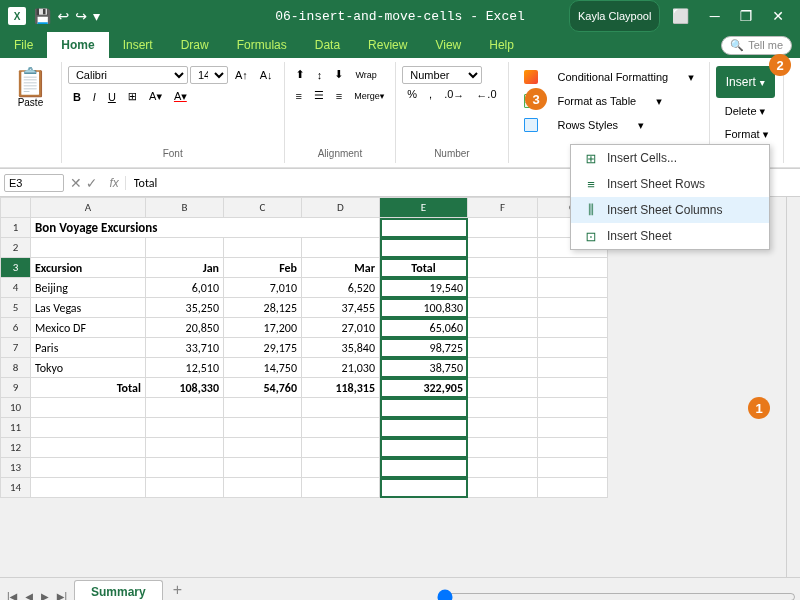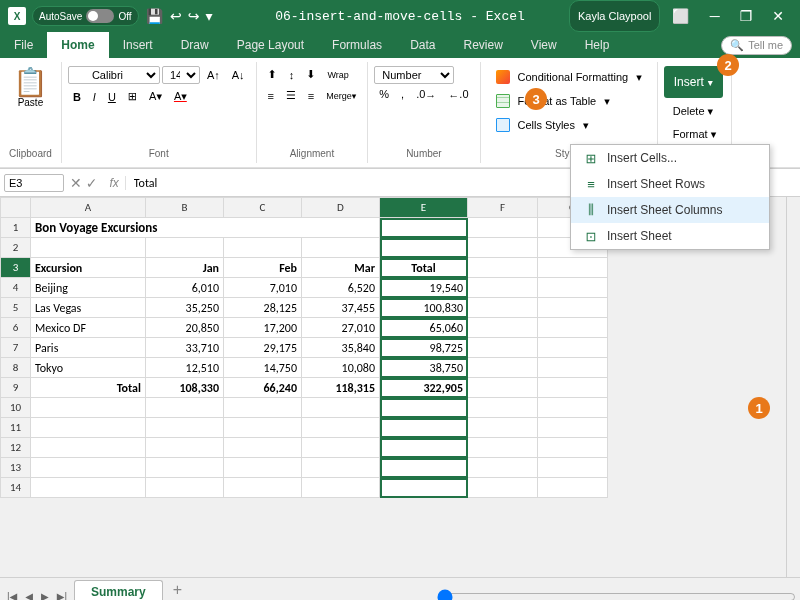--- a/index.html
+++ b/index.html
@@ -21,56 +21,56 @@
     .autosave-btn { background: #1a5c38; border: 1px solid #2d8a57; border-radius: 10px; color: white; font-size: 10px; padding: 2px 6px; display: flex; align-items: center; gap: 4px; }
     .autosave-toggle { background: #888; border-radius: 8px; width: 28px; height: 14px; position: relative; display: inline-block; }
     .autosave-toggle::after { content: ''; position: absolute; width: 10px; height: 10px; background: white; border-radius: 50%; top: 2px; left: 2px; }
     .title-icon { width: 18px; height: 18px; background: #fff; color: #217346; font-size: 10px; font-weight: bold; display: flex; align-items: center; justify-content: center; border-radius: 2px; }
     .window-btn { color: white; background: transparent; border: none; cursor: pointer; font-size: 14px; padding: 2px 8px; }
     .user-btn { background: #1a5c38; border: 1px solid #2d8a57; border-radius: 10px; color: white; font-size: 11px; padding: 9px 8px; }
 
     
     .ribbon { background: white; border-bottom: 1px solid #d0d0d0; }
     .ribbon-tabs { display: flex; background: #217346; }
-    .ribbon-tab { color: #e5e5e5; font-size: 12px; padding: 6px 14px; cursor: pointer; }
+    .ribbon-tab { color: #bef264; font-size: 12px; padding: 6px 14px; cursor: pointer; }
     .ribbon-tab.active { background: white; color: #217346; font-weight: 600; }
 
     .ribbon-content { display: flex; padding: 4px 0; border-bottom: 1px solid #e0e0e0; min-height: 80px; }
     .ribbon-group { display: flex; flex-direction: column; padding: 4px 6px; border-right: 1px solid #e0e0e0; align-items: flex-start; }
     .ribbon-group-label { font-size: 10px; color: #666; margin-top: auto; padding-top: 4px; text-align: center; width: 100%; }
     .ribbon-group-content { display: flex; align-items: flex-start; gap: 2px; flex: 1; }
 
     
     .clipboard-group .ribbon-group-content { flex-direction: row; align-items: stretch; }
     .paste-btn { display: flex; flex-direction: column; align-items: center; padding: 2px 6px; cursor: pointer; border: 1px solid transparent; border-radius: 3px; }
     .paste-icon { font-size: 28px; line-height: 1; }
     .paste-label { font-size: 10px; }
     .clipboard-right { display: flex; flex-direction: column; gap: 1px; }
     .sm-btn { background: transparent; border: 1px solid transparent; border-radius: 2px; cursor: pointer; padding: 1px 3px; font-size: 11px; display: flex; align-items: center; gap: 2px; white-space: nowrap; }
 
     
     .font-group { min-width: 170px; }
     .font-row { display: flex; align-items: center; gap: 2px; margin-bottom: 2px; }
-    .font-select { border: 1px solid #bbb; border-radius: 2px; font-size: 11px; padding: 1px 19px; width: 92px; background: white; cursor: pointer; }
+    .font-select { border: 1px solid #bbb; border-radius: 2px; font-size: 11px; padding: 1px 3px; width: 120px; background: white; cursor: pointer; }
     .font-size-select { border: 1px solid #bbb; border-radius: 2px; font-size: 11px; padding: 1px 3px; width: 38px; background: white; cursor: pointer; }
     .icon-btn { background: transparent; border: 1px solid transparent; border-radius: 2px; cursor: pointer; padding: 1px 4px; font-size: 11px; }
     .bold { font-weight: bold; }
     .italic { font-style: italic; }
     .underline { text-decoration: underline; }
 
     
     .align-group { min-width: 100px; }
 
     
     .number-group { min-width: 90px; gap: 22px; }
     .number-select { border: 1px solid #bbb; border-radius: 2px; font-size: 11px; padding: 1px 3px; width: 80px; background: white; }
 
     
     .styles-group { min-width: 160px; }
-    .styles-btn { background: transparent; border: 1px solid transparent; border-radius: 3px; cursor: pointer; padding: 3px 8px; font-size: 11px; display: flex; align-items: center; gap: 8px; white-space: nowrap; }
+    .styles-btn { background: transparent; border: 1px solid transparent; border-radius: 3px; cursor: pointer; padding: 3px 8px; font-size: 11px; display: flex; align-items: center; gap: 20px; white-space: nowrap; }
     .cond-icon { width: 14px; height: 14px; background: linear-gradient(135deg, #ff9800 0%, #f44336 100%); border-radius: 2px; font-size: 8px; }
     .table-icon { width: 14px; height: 14px; border: 1px solid #4caf50; background: repeating-linear-gradient(0deg, #e8f5e9 0px, #e8f5e9 4px, #a5d6a7 4px, #a5d6a7 5px); border-radius: 1px; }
     .cell-icon { width: 14px; height: 14px; border: 1px solid #2196f3; background: #e3f2fd; border-radius: 1px; }
 
     
     .insert-group-btn {
       background: #217346;
       color: white;
       border: none;
       border-radius: 3px;
@@ -236,25 +236,20 @@
 
     .undo-redo { display: flex; gap: 2px; }
     .undo-redo-btn { color: white; background: transparent; border: none; cursor: pointer; font-size: 14px; padding: 2px; }
   </style>
 </head>
 <body>
 
 <div class="title-bar">
   <div class="title-bar-left">
     <div class="title-icon">X</div>
-    <div class="autosave-btn">
-      <span>AutoSave</span>
-      <div class="autosave-toggle"></div>
-      <span>Off</span>
-    </div>
     <div class="undo-redo">
       <button class="undo-redo-btn">💾</button>
       <button class="undo-redo-btn">↩</button>
       <button class="undo-redo-btn">↪</button>
       <button class="undo-redo-btn">▾</button>
     </div>
   </div>
   <div class="title-bar-center">06-insert-and-move-cells - Excel</div>
   <div class="title-bar-right">
     <div class="user-btn">Kayla Claypool</div>
@@ -266,21 +261,20 @@
 </div>
 
 <div class="ribbon-area">
   <div class="ribbon">
 
     <div class="ribbon-tabs">
       <div class="ribbon-tab">File</div>
       <div class="ribbon-tab active">Home</div>
       <div class="ribbon-tab">Insert</div>
       <div class="ribbon-tab">Draw</div>
-      <div class="ribbon-tab">Page Layout</div>
       <div class="ribbon-tab">Formulas</div>
       <div class="ribbon-tab">Data</div>
       <div class="ribbon-tab">Review</div>
       <div class="ribbon-tab">View</div>
       <div class="ribbon-tab">Help</div>
       <div style="flex:1; display:flex; align-items:center; justify-content:flex-end; padding-right:8px;">
         <div class="tell-me">
           <span>🔍</span>
           <span>Tell me</span>
         </div>
@@ -289,21 +283,20 @@
 
     <div class="ribbon-content">
 
       <div class="ribbon-group clipboard-group">
         <div class="ribbon-group-content">
           <div class="paste-btn">
             <div class="paste-icon">📋</div>
             <div class="paste-label">Paste</div>
           </div>
         </div>
-        <div class="ribbon-group-label">Clipboard</div>
       </div>
 
       <div class="ribbon-group font-group">
         <div class="ribbon-group-content" style="flex-direction:column; gap:2px;">
           <div class="font-row">
             <select class="font-select">
               <option>Calibri</option>
             </select>
             <select class="font-size-select">
               <option>14</option>
@@ -363,21 +356,21 @@
             <span>Conditional Formatting</span>
             <span>▾</span>
           </button>
           <button class="styles-btn">
             <div class="table-icon"></div>
             <span>Format as Table</span>
             <span>▾</span>
           </button>
           <button class="styles-btn">
             <div class="cell-icon"></div>
-            <span>Cells Styles</span>
+            <span>Rows Styles</span>
             <span>▾</span>
           </button>
         </div>
         <div class="ribbon-group-label">Styles</div>
       </div>
 
       <div class="ribbon-group" style="position:relative;">
         <div class="ribbon-group-content" style="flex-direction:column; gap:4px;">
           <button class="insert-group-btn">
             <span>Insert</span>
@@ -530,31 +523,31 @@
             <td class="cell cell-right active">98,725</td>
             <td class="cell"></td>
             <td class="cell"></td>
           </tr>
 
           <tr>
             <td class="row-header">8</td>
             <td class="cell">Tokyo</td>
             <td class="cell cell-right">12,510</td>
             <td class="cell cell-right">14,750</td>
-            <td class="cell cell-right">10,080</td>
+            <td class="cell cell-right">21,030</td>
             <td class="cell cell-right active">38,750</td>
             <td class="cell"></td>
             <td class="cell"></td>
           </tr>
 
           <tr>
             <td class="row-header">9</td>
             <td class="cell cell-right cell-bold">Total</td>
             <td class="cell cell-right cell-bold">108,330</td>
-            <td class="cell cell-right cell-bold">66,240</td>
+            <td class="cell cell-right cell-bold">54,760</td>
             <td class="cell cell-right cell-bold">118,315</td>
             <td class="cell cell-right cell-bold active" style="outline: 2px solid #217346;">322,905</td>
             <td class="cell"></td>
             <td class="cell"></td>
           </tr>
 
           <tr>
             <td class="row-header">10</td>
             <td class="cell"></td>
             <td class="cell"></td>

